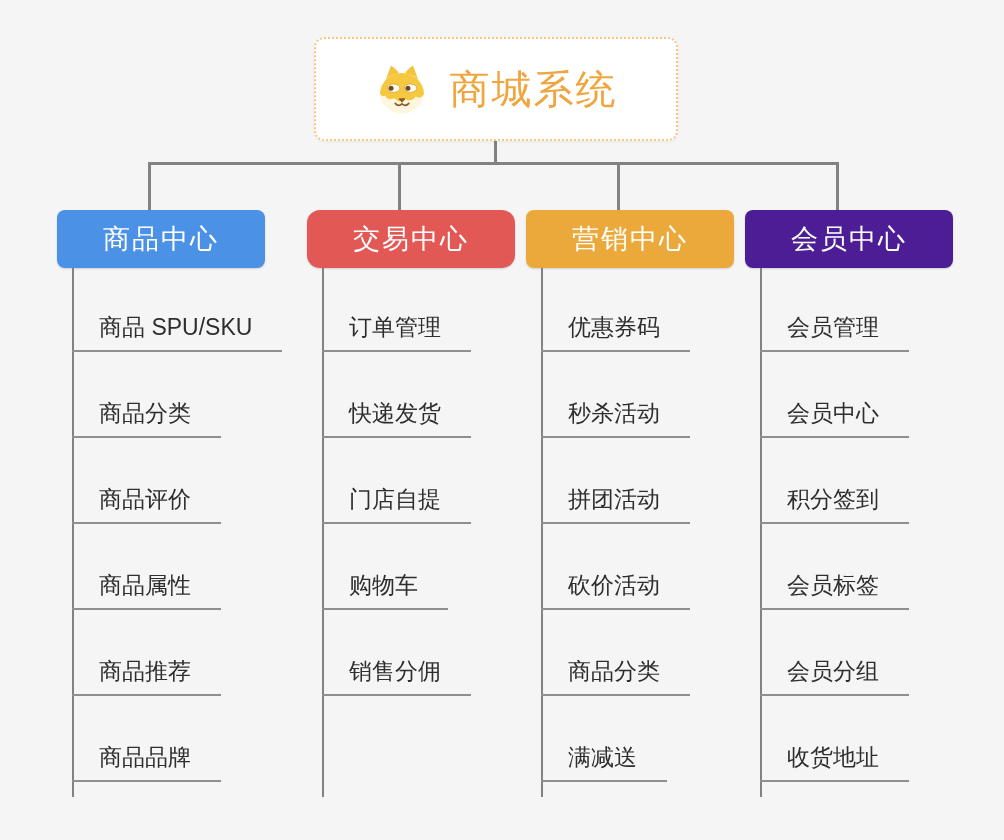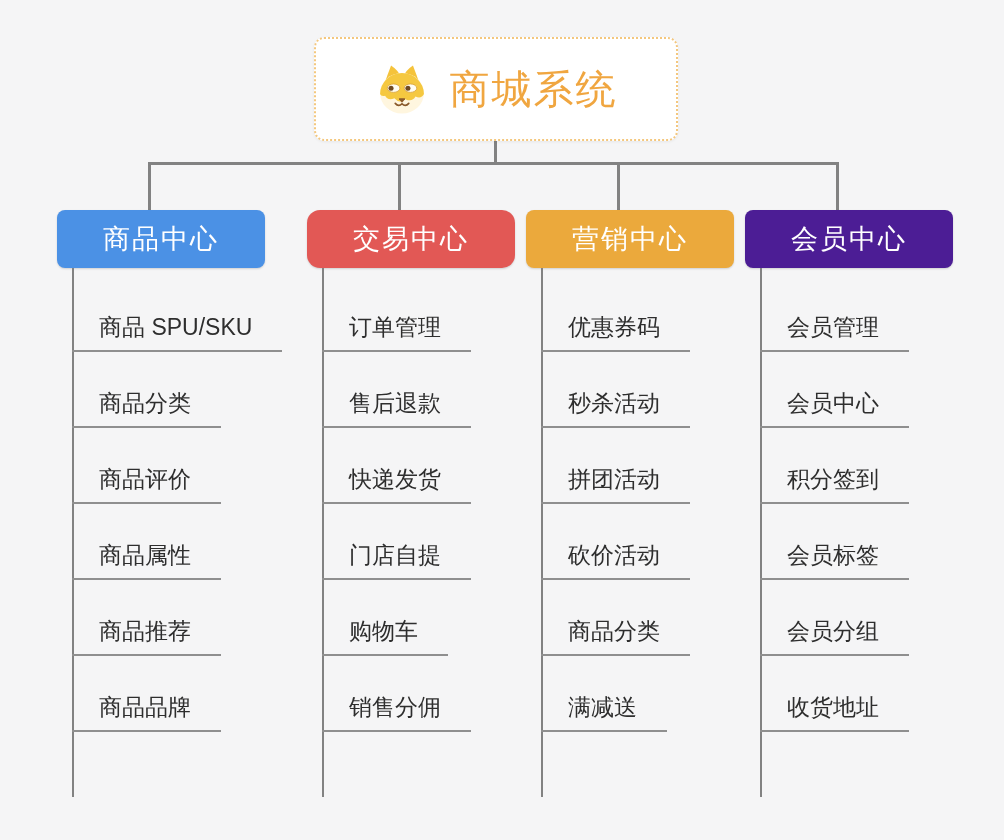--- a/index.html
+++ b/index.html
@@ -27,21 +27,21 @@
   .branch{position:absolute;top:0;}
   .b0{left:57px;} .b1{left:307px;} .b2{left:526px;} .b3{left:745px;}
   .branch-header{
     position:absolute;left:0;top:210px;width:208px;height:58px;border-radius:8px;
     display:flex;align-items:center;justify-content:center;
     color:#ffffff;font-size:27px;letter-spacing:2px;
     box-shadow:0 1px 2px rgba(0,0,0,.15);
   }
   .trunk{position:absolute;left:15px;top:268px;width:2px;height:529px;}
   .leaves{position:absolute;left:15px;top:268px;}
-  .leaf{height:76px;display:flex;align-items:flex-end;}
+  .leaf{height:86px;display:flex;align-items:flex-end;}
   .leaf:first-child{height:84px;justify-content:flex-end;}
   .leaf-label{
     display:inline-block;white-space:nowrap;
     font-size:23px;color:#2e2e2e;
     padding:0 30px 7px 27px;
     border-bottom:2px solid #8F8F8F;
   }
 </style>
 </head>
 <body>
@@ -97,23 +97,20 @@
   </div>
 
   <div class="branch b1">
     <div class="branch-header" style="background-color: rgb(226, 88, 85); border-radius: 13px;">交易中心</div>
     <div class="trunk" style="background-color: rgb(130, 130, 130);"></div>
     <div class="leaves">
       <div class="leaf">
           <span class="leaf-label">订单管理</span>
         </div>
       <div class="leaf">
-          <span class="leaf-label">售后退款</span>
-        </div>
-      <div class="leaf">
           <span class="leaf-label">快递发货</span>
         </div>
       <div class="leaf">
           <span class="leaf-label">门店自提</span>
         </div>
       <div class="leaf">
           <span class="leaf-label">购物车</span>
         </div>
       <div class="leaf">
           <span class="leaf-label">销售分佣</span>

